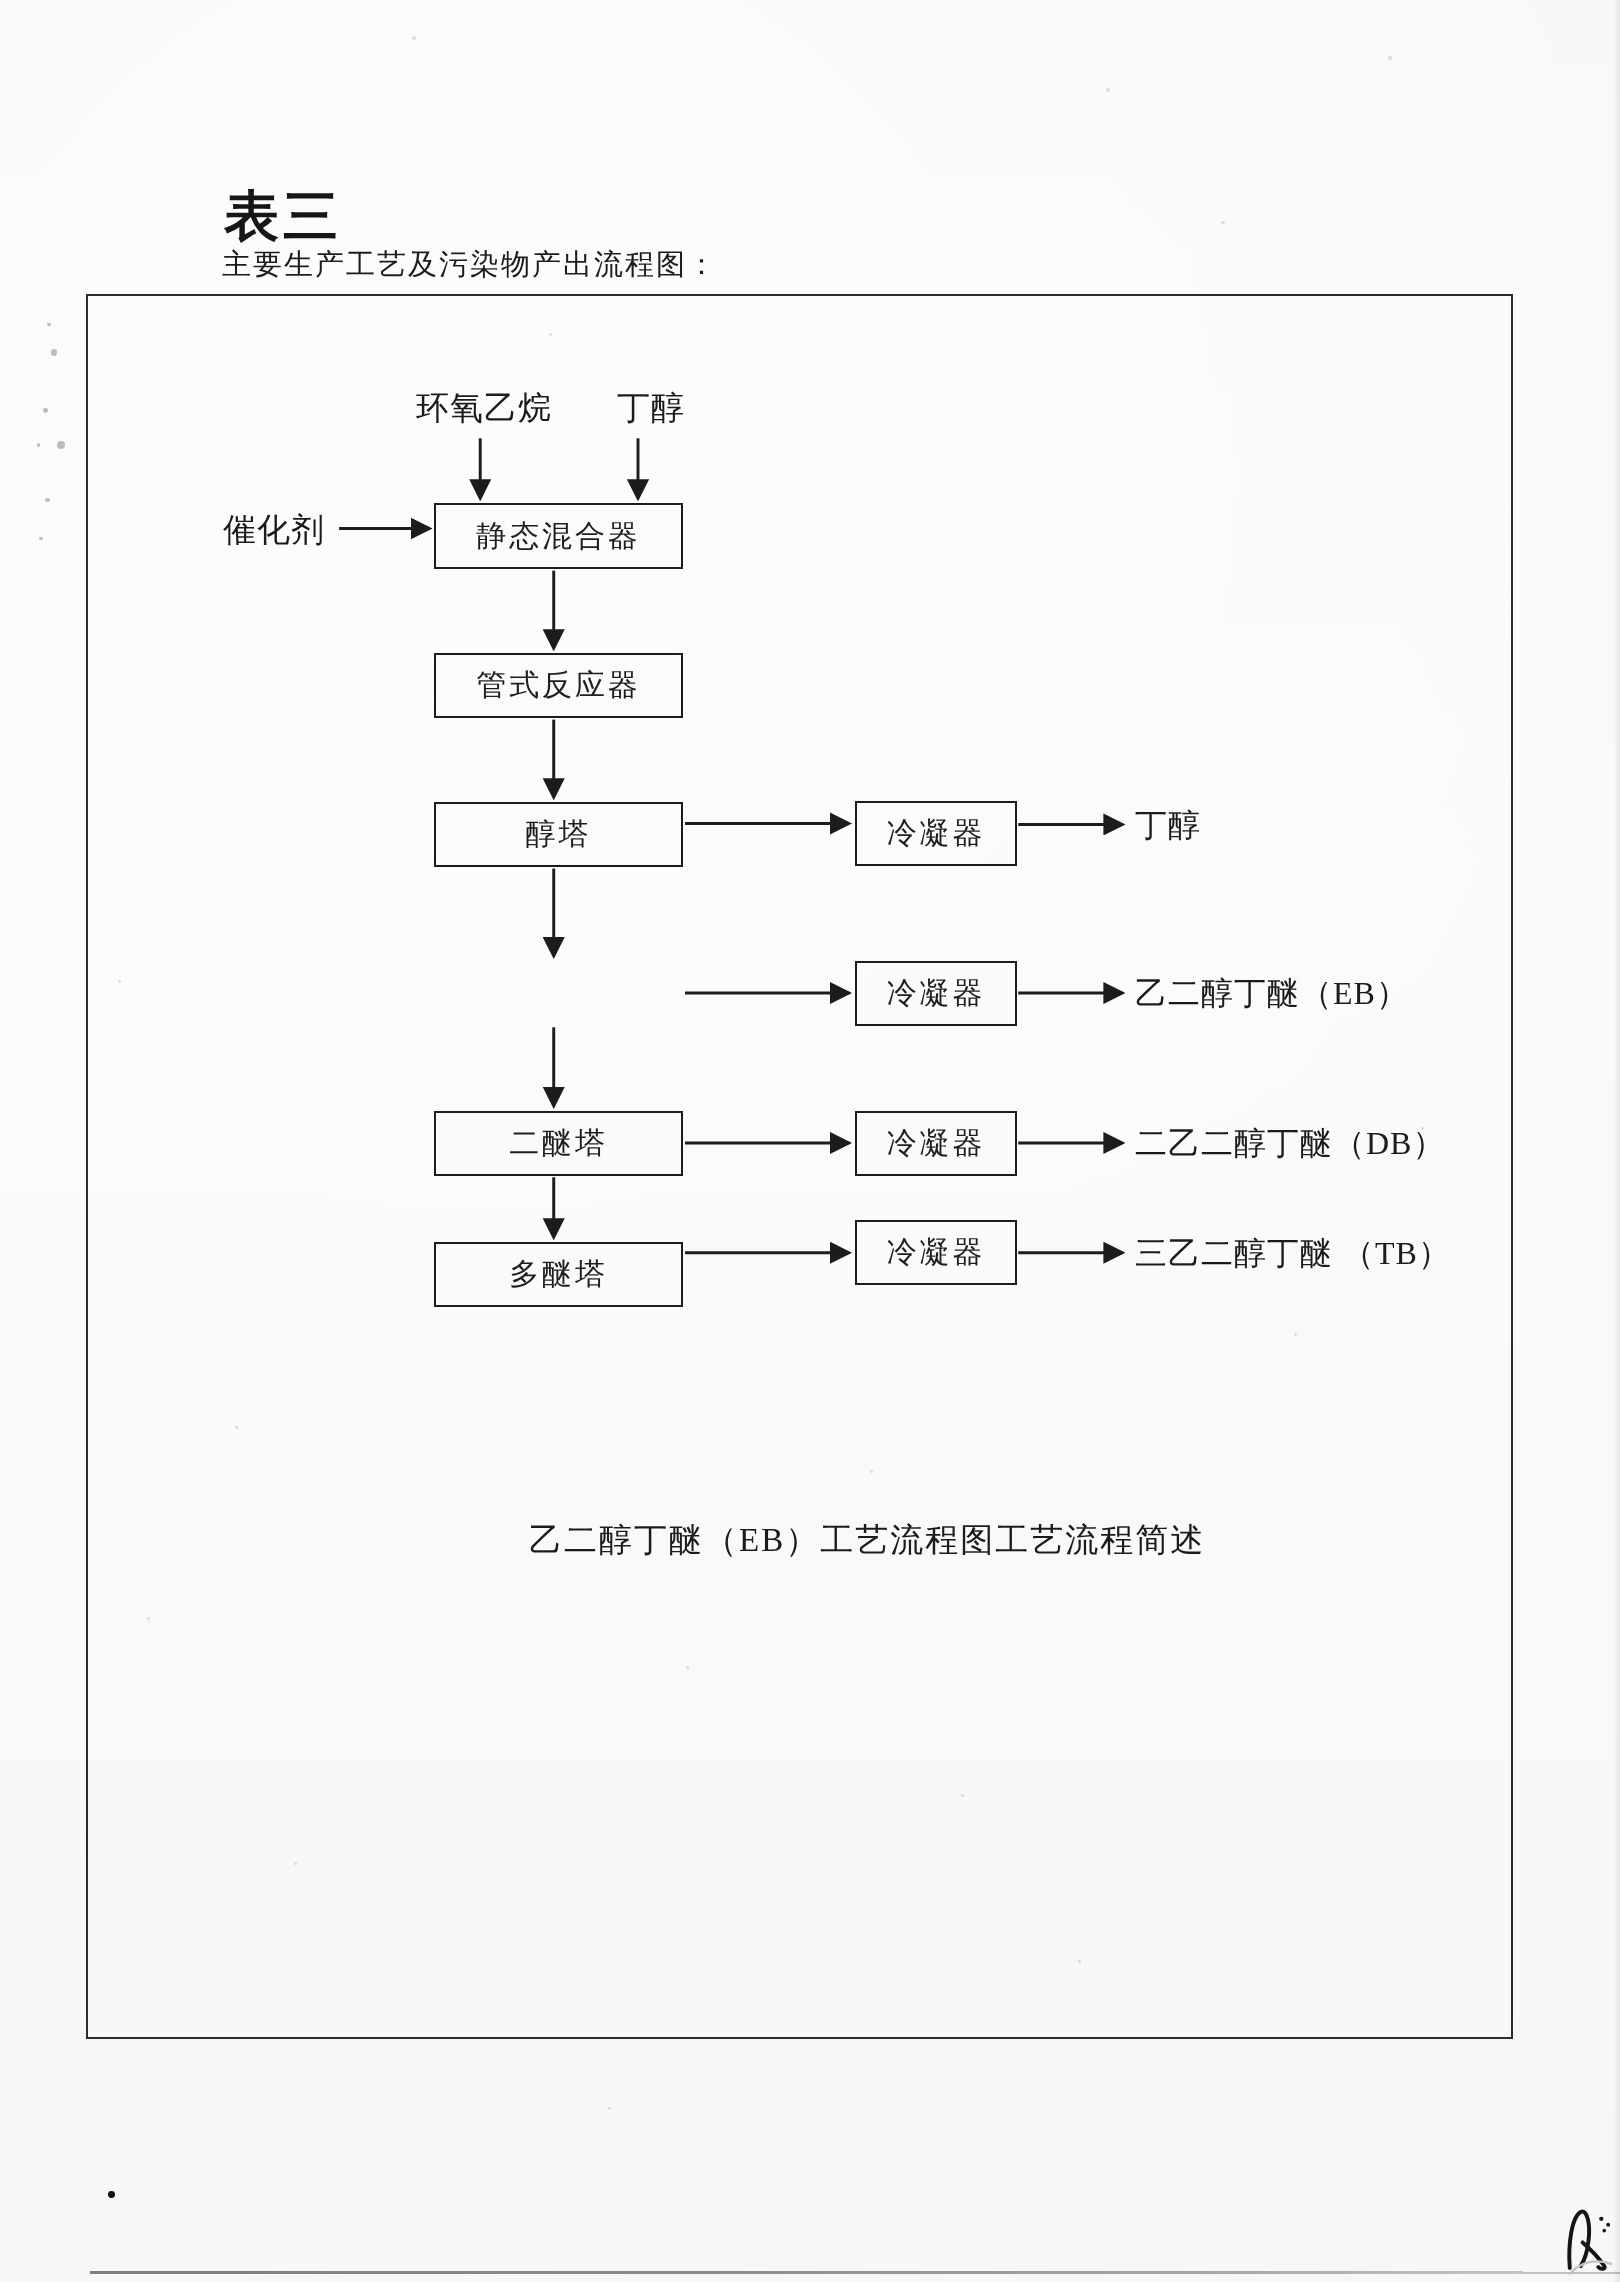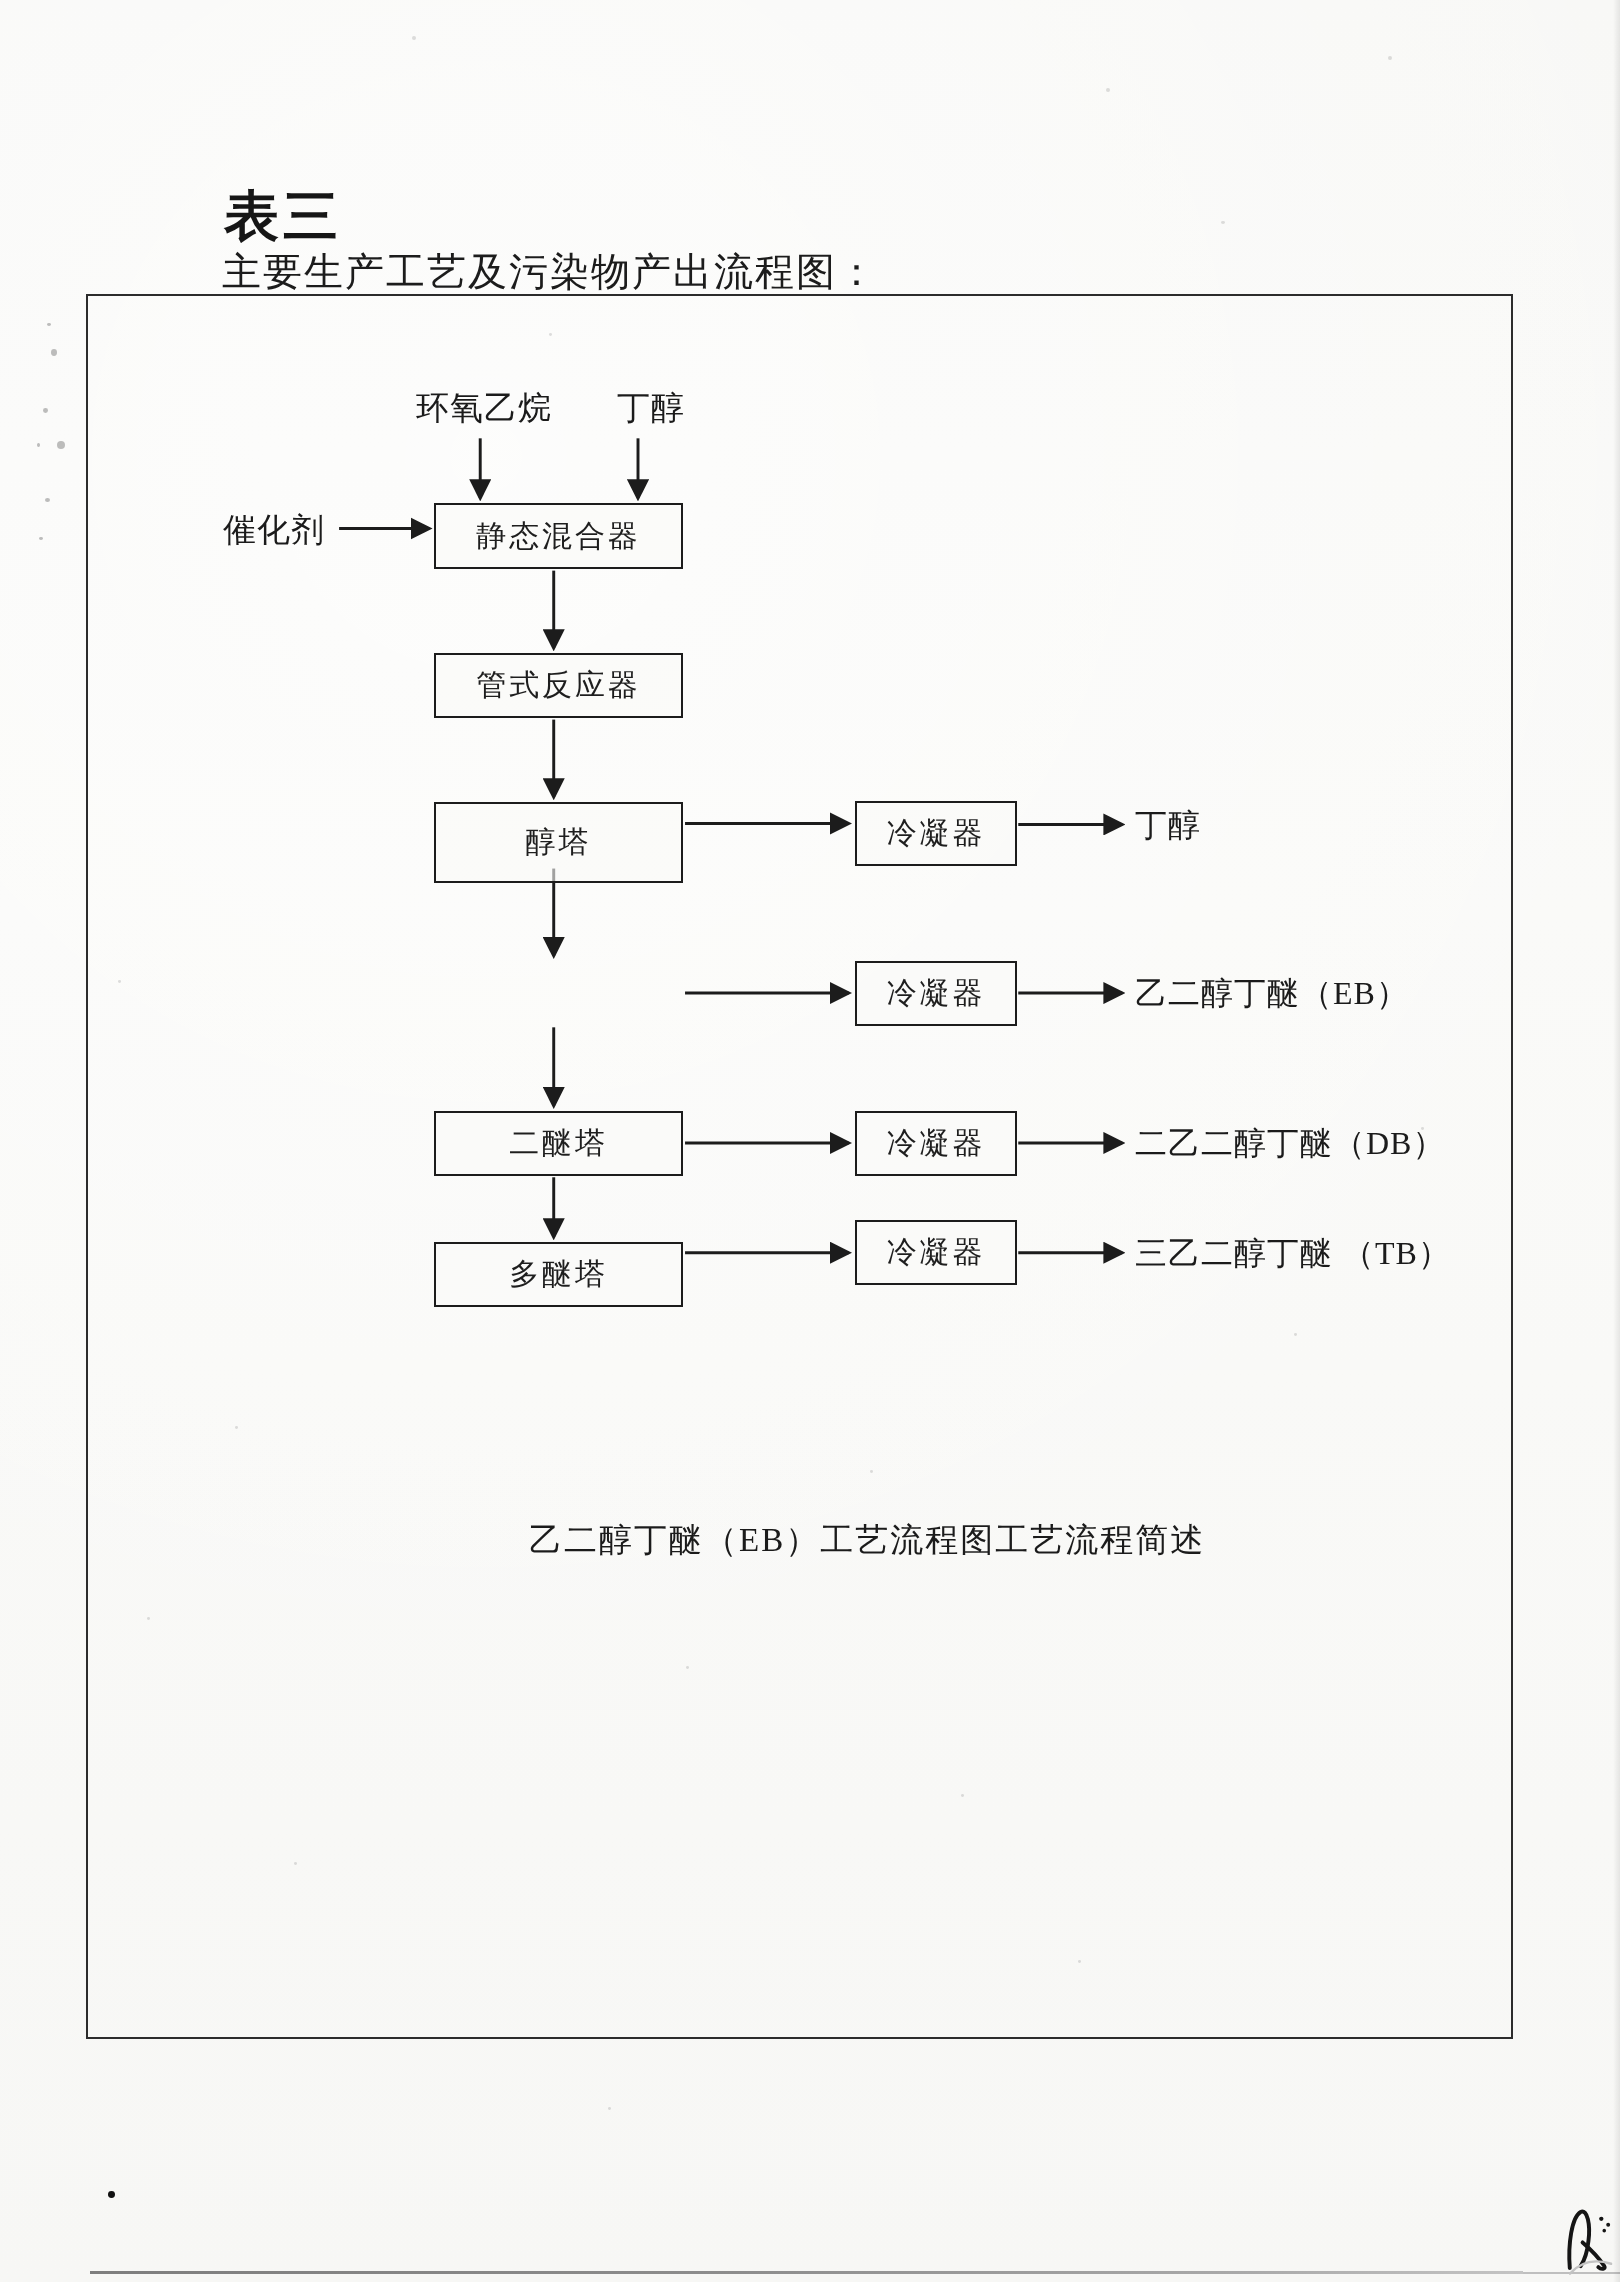--- a/index.html
+++ b/index.html
@@ -19,21 +19,21 @@
     color:#1a1a1a;
   }
   
   .doc-title{
     position:absolute;left:224px;top:180px;
     font-size:55px;font-weight:700;letter-spacing:3.9px;
     color:#161616;
   }
   .doc-subtitle{
     position:absolute;left:222px;top:245px;
-    font-size:39px;letter-spacing:2px;
+    font-size:29px;letter-spacing:2px;
     color:#1c1c1c;
     white-space:nowrap;
   }
   
   .frame{
     position:absolute;left:86px;top:294px;
     width:1423px;height:1741px;
     border:2px solid #2c2c2c;
     background:transparent;
   }
@@ -42,21 +42,21 @@
     position:absolute;
     border:2.9px solid #1c1c1c;
     display:flex;align-items:center;justify-content:center;
     font-size:30px;letter-spacing:2.9px;color:#1e1e1e;
     background:rgba(250,250,248,.6);
     box-sizing:border-box;
     white-space:nowrap;
   }
   .mixer   {left:434px;top:503px;width:249px;height:66px;}
   .reactor {left:434px;top:653px;width:249px;height:65px;}
-  .tower-1 {left:434px;top:802px;width:249px;height:81px;}
+  .tower-1 {left:434px;top:802px;width:249px;height:65px;}
   .tower-2 {left:434px;top:961px;width:249px;height:65px;}
   .tower-3 {left:434px;top:1111px;width:249px;height:65px;}
   .tower-4 {left:434px;top:1242px;width:249px;height:65px;}
   .cond-1  {left:855px;top:801px;width:162px;height:65px;}
   .cond-2  {left:855px;top:961px;width:162px;height:65px;}
   .cond-3  {left:855px;top:1111px;width:162px;height:65px;}
   .cond-4  {left:855px;top:1220px;width:162px;height:65px;}
   
   .fc-label{
     position:absolute;font-size:33px;letter-spacing:1px;

